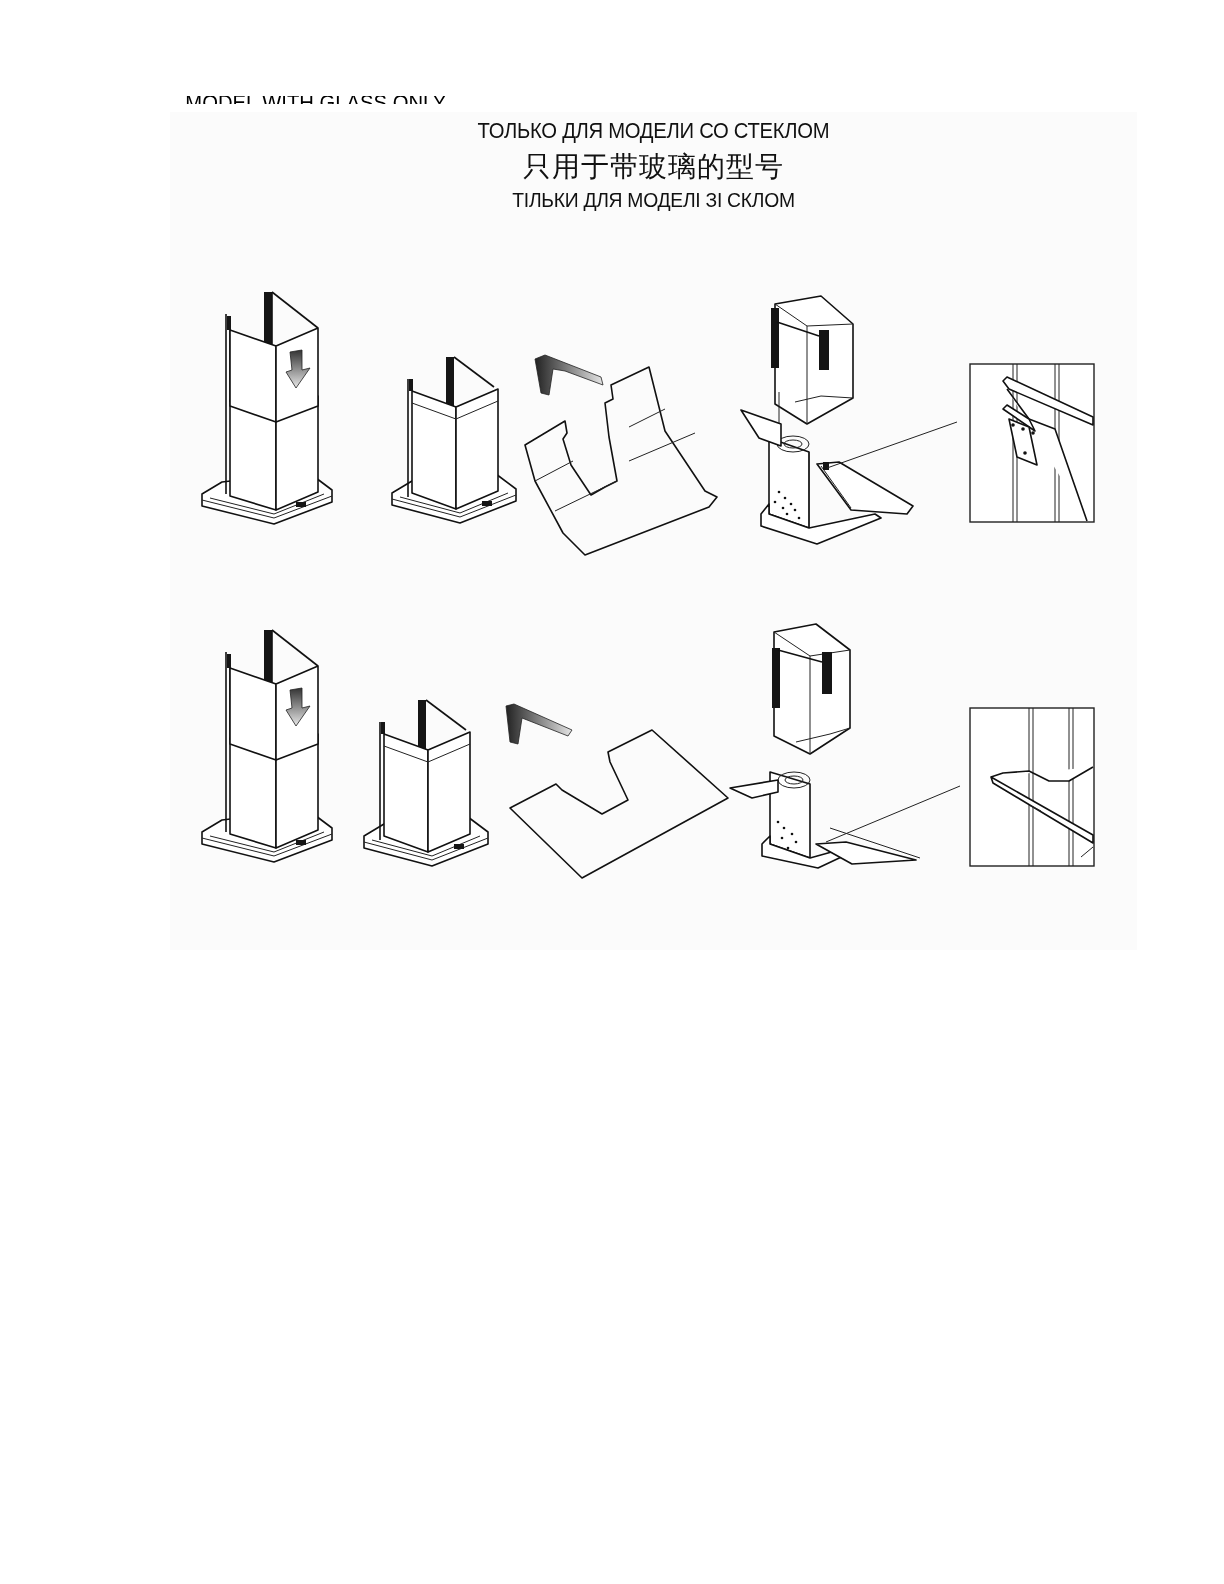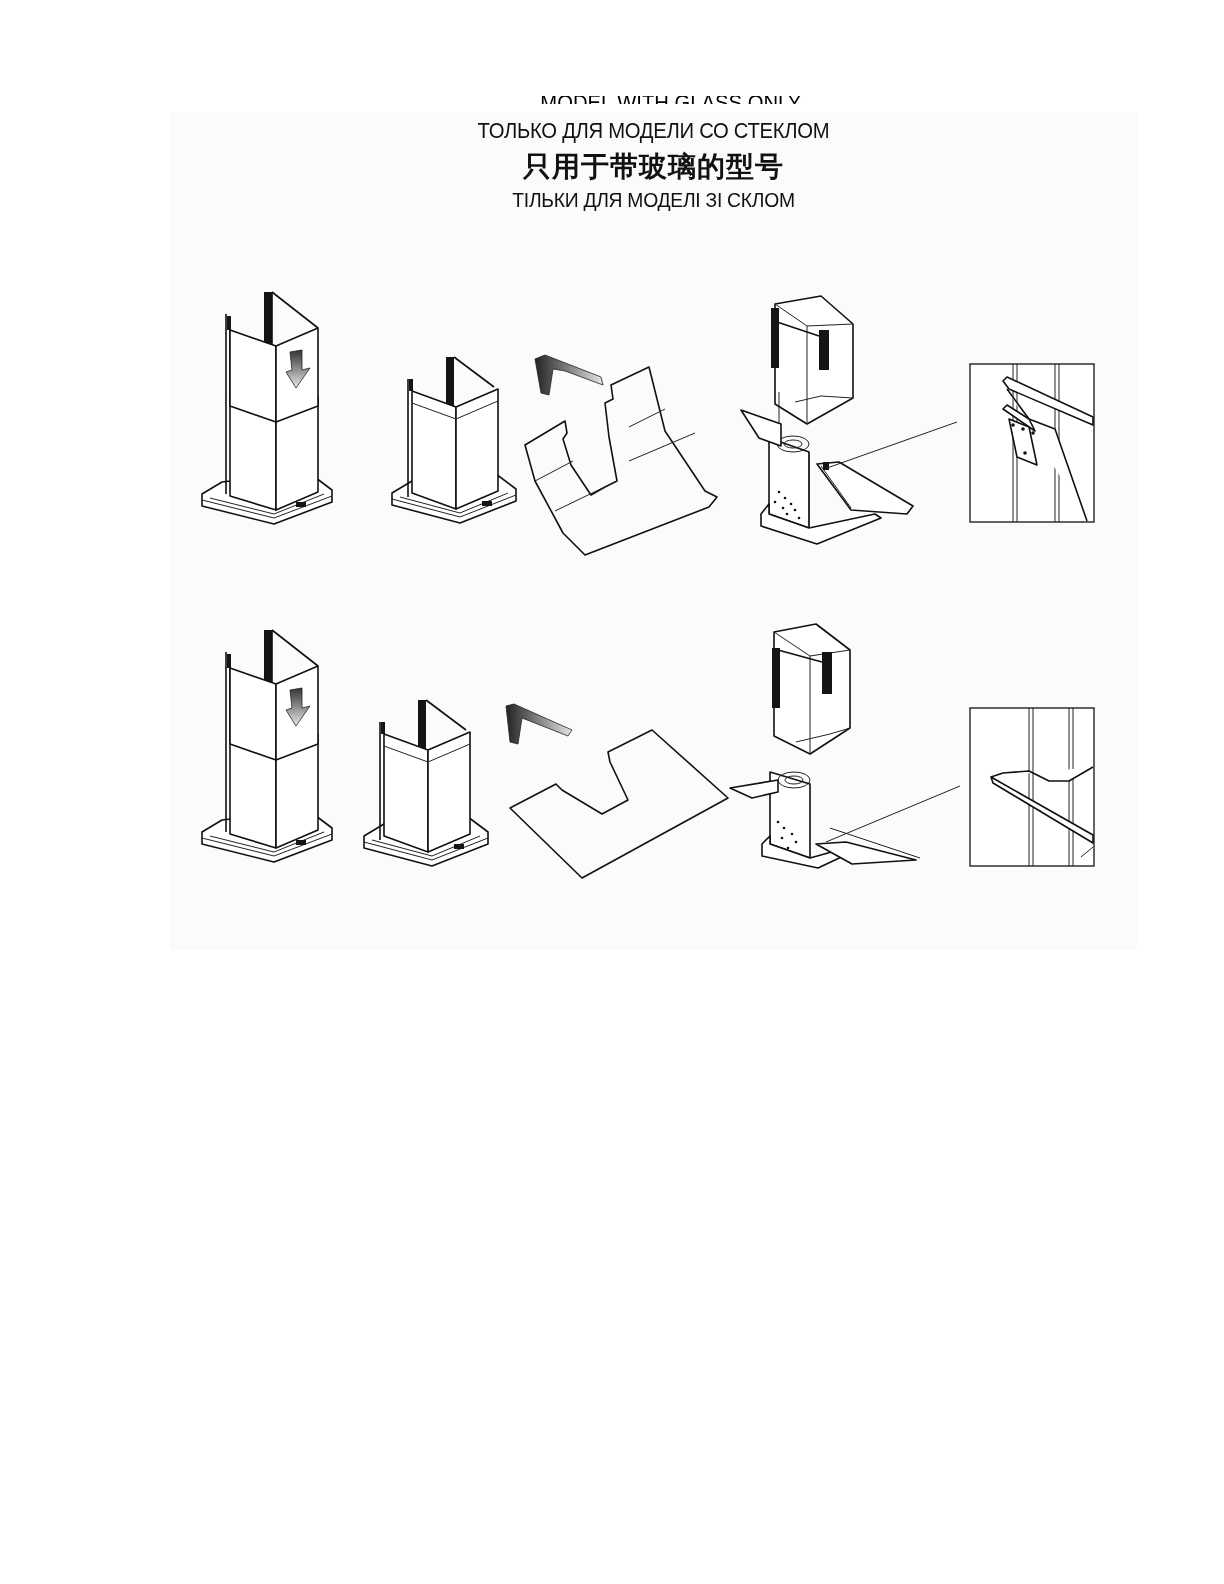--- a/index.html
+++ b/index.html
@@ -17,29 +17,29 @@
     background: #fbfbfb;
   }
   .caption {
     position: absolute;
     left: 0; width: 100%;
     text-align: center;
     color: #111;
     white-space: nowrap;
   }
   .cut-line {
-    position: absolute; left: 17px; width: 100%; top: -16px;
-    height: 8px; overflow: hidden; text-align: center;
+    position: absolute; left: 4px; width: 100%; top: -16px;
+    height: 8px; overflow: hidden; 
   }
   .cut-line span {
     display: inline-block; font-size: 22px; line-height: 22px;
     margin-top: -14px; letter-spacing: 0px; transform: scaleX(0.92);
   }
   .cap-ru { top: 6px; font-size: 22px; transform: scaleX(0.92); letter-spacing: -0.3px; }
-  .cap-zh { top: 36px; font-size: 28px; font-family: "DejaVu Serif", serif; font-weight: bold; letter-spacing: 1px; }
+  .cap-zh { top: 36px; font-size: 28px; font-family: "DejaVu Serif", serif; font-weight: normal; letter-spacing: 1px; }
   .cap-ua { top: 76px; font-size: 21px; transform: scaleX(0.92); letter-spacing: -0.3px; }
   .figure { position: absolute; }
   svg { overflow: visible; }
   .ln { fill: none; stroke: #111; stroke-width: 1.6; stroke-linejoin: round; }
   .thin { fill: none; stroke: #222; stroke-width: 1; }
   .wf { fill: #fff; stroke: #111; stroke-width: 1.6; stroke-linejoin: round; }
   .dk { fill: #151515; }
   .inset { fill: #fff; stroke: #222; stroke-width: 1.4; }
 </style>
 </head>

